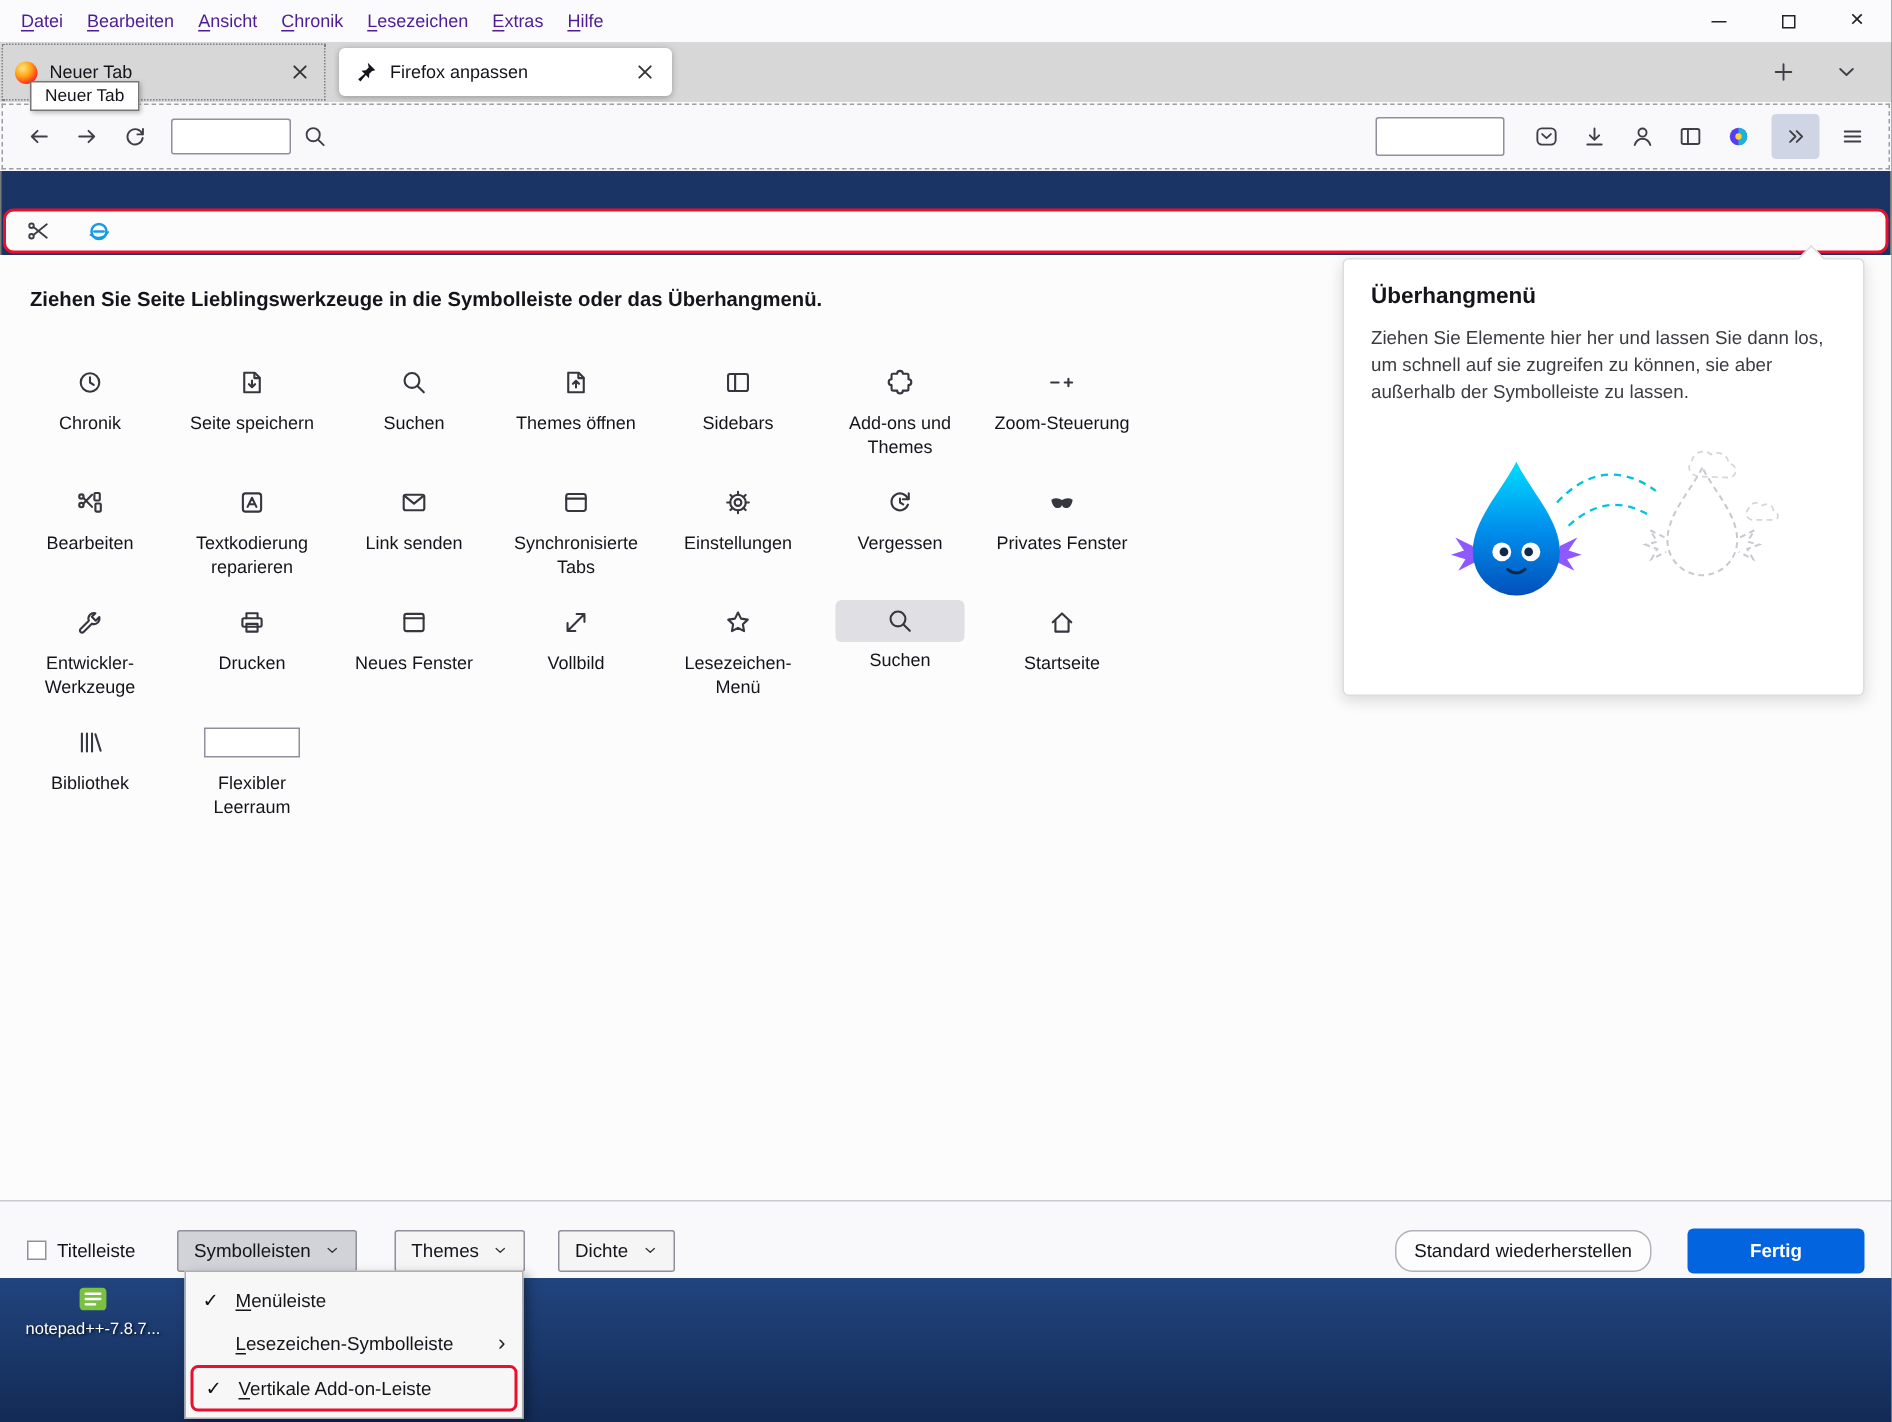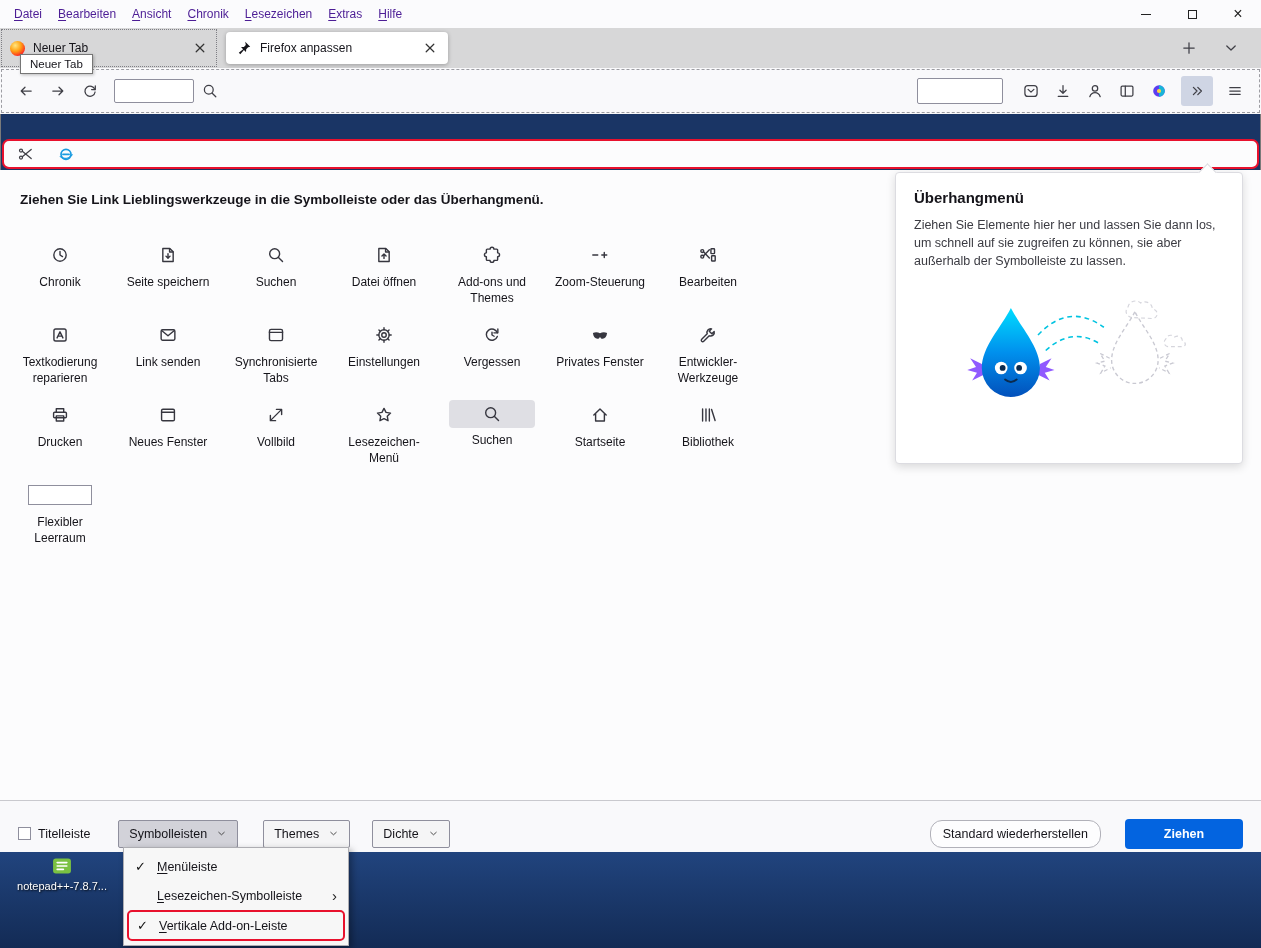--- a/index.html
+++ b/index.html
@@ -264,21 +264,21 @@
           <svg viewBox="0 0 16 16" width="100%" height="100%" fill="none" stroke="currentColor" stroke-width="1.25" stroke-linecap="round" stroke-linejoin="round">
             <circle cx="8" cy="8.3" r="5" stroke="#1a9be0" stroke-width="1.7"></circle>
             <path d="M4.9 8.3h6.2" stroke="#1a9be0" stroke-width="1.7"></path>
             <path d="M2.2 10.6c3.8 2.9 9.6 2.1 12-2" stroke="#1a9be0" stroke-width="1.1"></path>
           </svg>
         </span>
       </div>
     </div>
 
   <div class="content">
-    <div class="instruction">Ziehen Sie Link Lieblingswerkzeuge in die Symbolleiste oder das Überhangmenü.</div>
+    <div class="instruction">Ziehen Sie Seite Lieblingswerkzeuge in die Symbolleiste oder das Überhangmenü.</div>
     <div class="tools-grid">
         <div class="tool">
           <div class="tool-icon-wrap">
             <span class="tool-icon">
               <svg viewBox="0 0 16 16" width="100%" height="100%" fill="none" stroke="currentColor" stroke-width="1.25" stroke-linecap="round" stroke-linejoin="round">
                 <circle cx="8" cy="8" r="5.5"></circle>
                 <path d="M8 4.9V8l2.2 1.4"></path>
               </svg>
             </span>
           </div>
@@ -310,21 +310,32 @@
         <div class="tool">
           <div class="tool-icon-wrap">
             <span class="tool-icon">
               <svg viewBox="0 0 16 16" width="100%" height="100%" fill="none" stroke="currentColor" stroke-width="1.25" stroke-linecap="round" stroke-linejoin="round">
                 <path d="M3.4 2.2h6.2l3 3v8.6H3.4z"></path>
                 <path d="M9.4 2.4v3h3"></path>
                 <path d="M8 11V7M6.2 8.8L8 7l1.8 1.8"></path>
               </svg>
             </span>
           </div>
-          <div class="tool-label">Datei öffnen</div>
+          <div class="tool-label">Themes öffnen</div>
+        </div>
+        <div class="tool">
+          <div class="tool-icon-wrap">
+            <span class="tool-icon">
+              <svg viewBox="0 0 16 16" width="100%" height="100%" fill="none" stroke="currentColor" stroke-width="1.25" stroke-linecap="round" stroke-linejoin="round">
+                <rect x="2.1" y="3" width="11.8" height="10" rx="1.2"></rect>
+                <path d="M6.3 3v10"></path>
+              </svg>
+            </span>
+          </div>
+          <div class="tool-label">Sidebars</div>
         </div>
         <div class="tool">
           <div class="tool-icon-wrap">
             <span class="tool-icon">
               <svg viewBox="0 0 16 16" width="100%" height="100%" fill="none" stroke="currentColor" stroke-width="1.25" stroke-linecap="round" stroke-linejoin="round">
                 <path d="M6.3 2.8a1.7 1.7 0 0 1 3.4 0h2.5a.8.8 0 0 1 .8.8v2.5a1.7 1.7 0 0 1 0 3.4v2.5a.8.8 0 0 1-.8.8H9.7a1.7 1.7 0 0 1-3.4 0H3.8a.8.8 0 0 1-.8-.8V9.5a1.7 1.7 0 0 1 0-3.4V3.6a.8.8 0 0 1 .8-.8z"></path>
               </svg>
             </span>
           </div>
           <div class="tool-label">Add-ons und Themes</div>
@@ -580,21 +591,21 @@
       <span class="icon caret">
           <svg viewBox="0 0 16 16" width="100%" height="100%" fill="none" stroke="currentColor" stroke-width="1.25" stroke-linecap="round" stroke-linejoin="round">
             <path d="M4 6.3L8 9.9l4-3.6"></path>
           </svg>
         </span>
     </div>
     <div class="btn-restore">
       <span>Standard wiederherstellen</span>
     </div>
     <div class="btn-done">
-      <span>Ziehen</span>
+      <span>Fertig</span>
     </div>
   </div>
 
   <div class="desktop">
     <div class="desktop-icon">
       <span class="icon">
           <svg viewBox="0 0 16 16" width="100%" height="100%" fill="none" stroke="currentColor" stroke-width="1.25" stroke-linecap="round" stroke-linejoin="round">
             <rect x="1.5" y="2.5" width="13" height="11" rx="2" fill="#7ac142" stroke="none"></rect>
             <path d="M4.5 5.5h7M4.5 8h7M4.5 10.5h4.5" stroke="#fff" stroke-width="1.2"></path>
           </svg>

